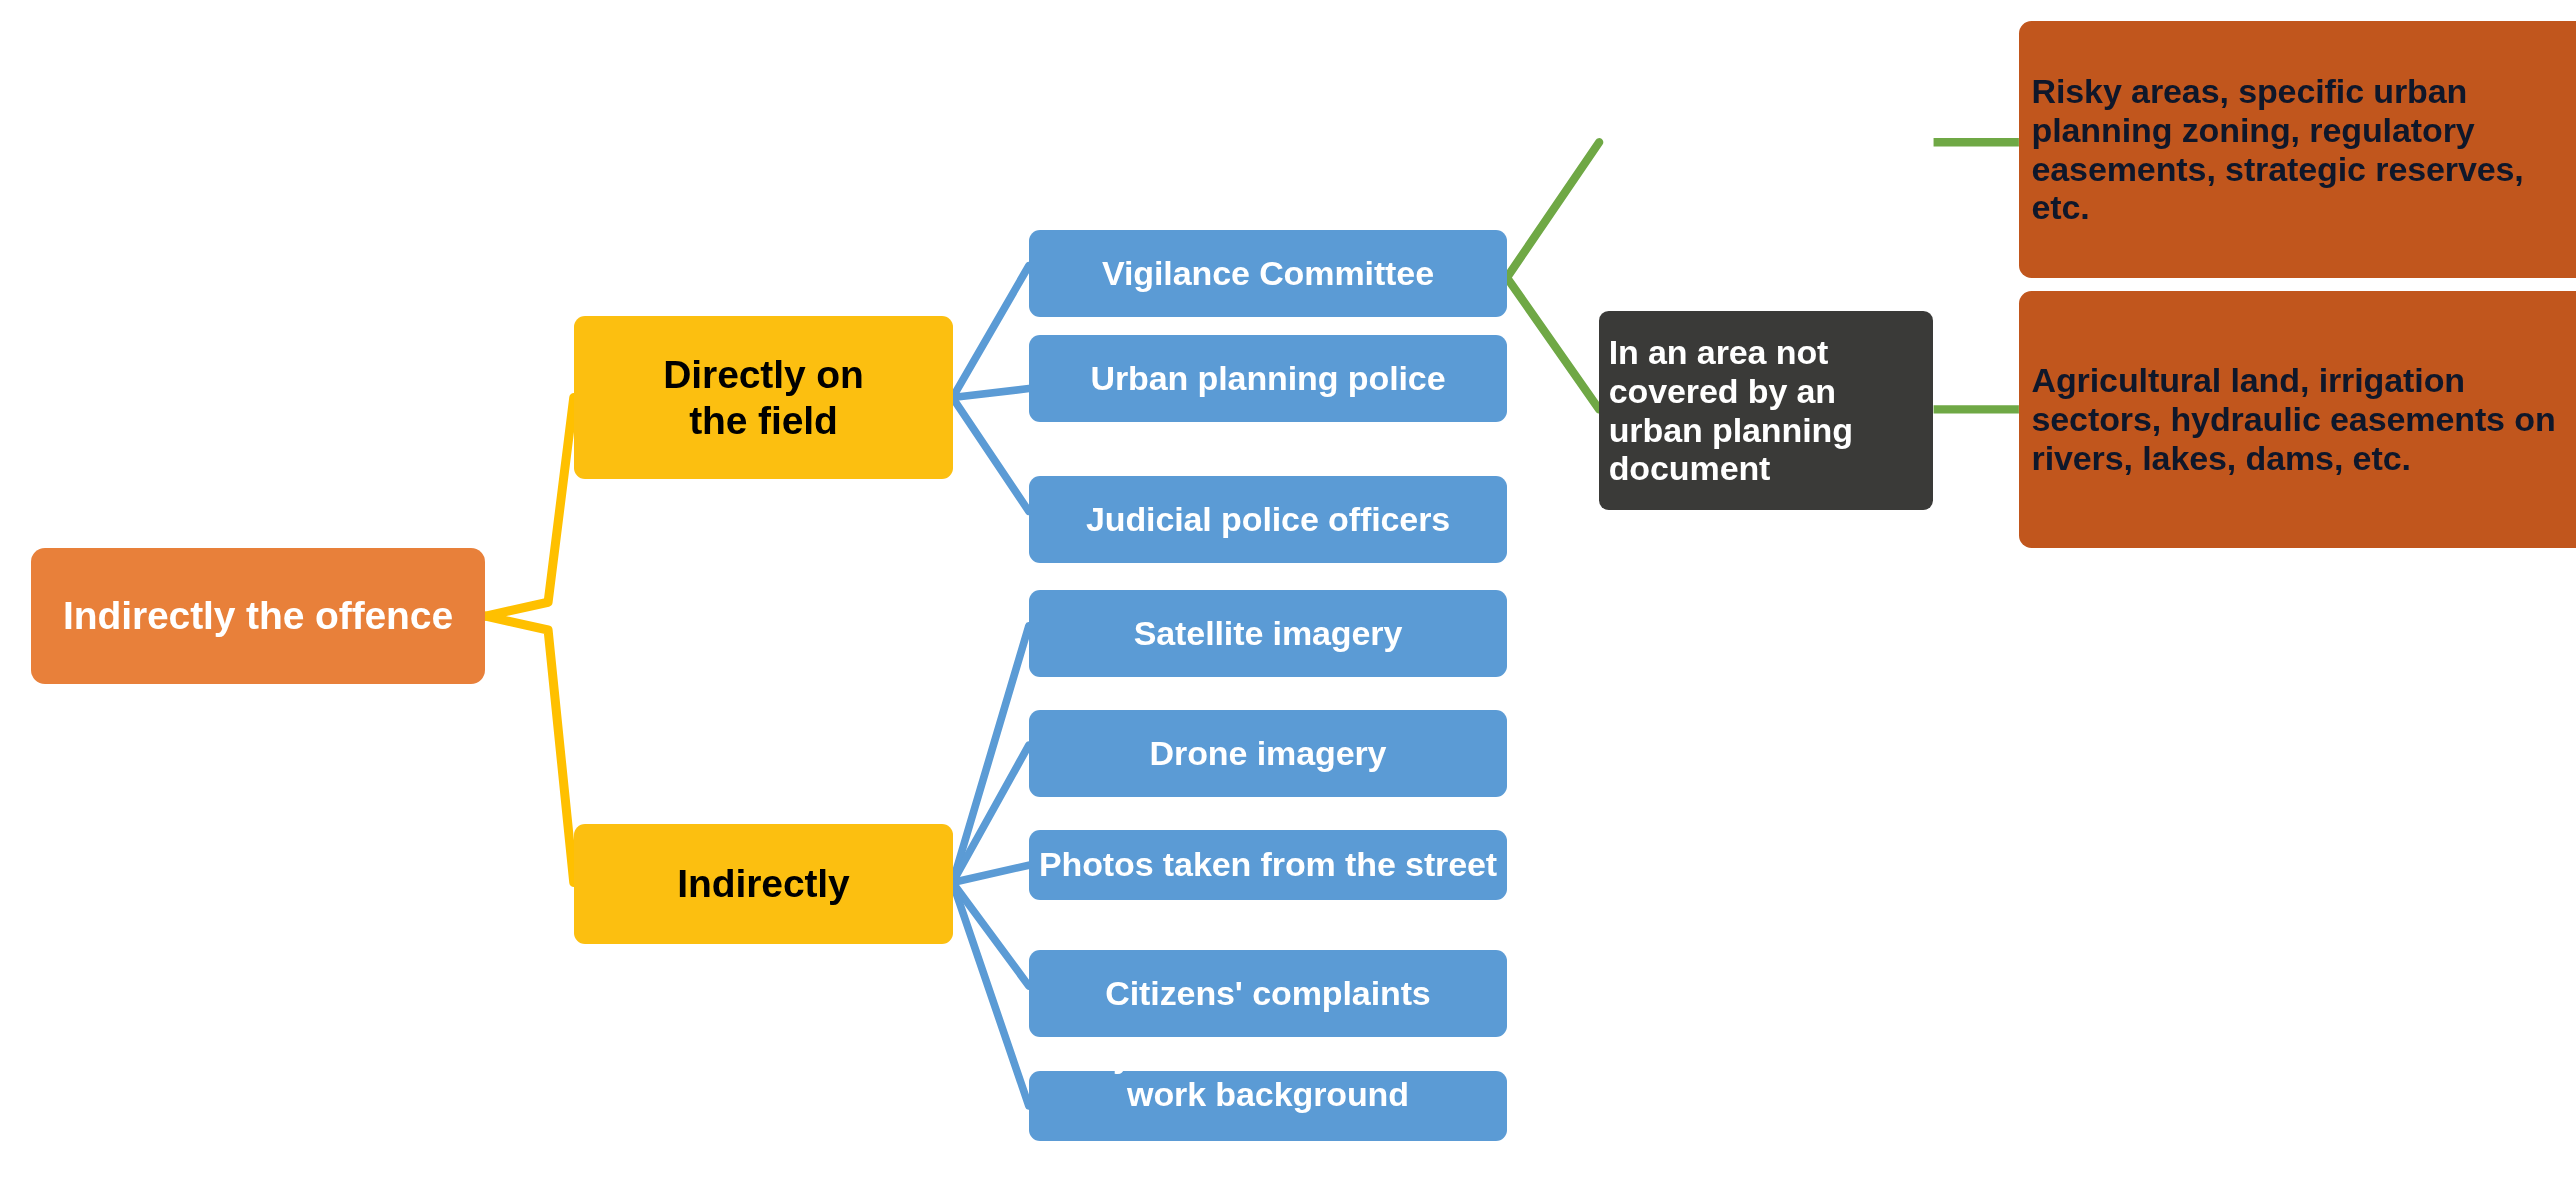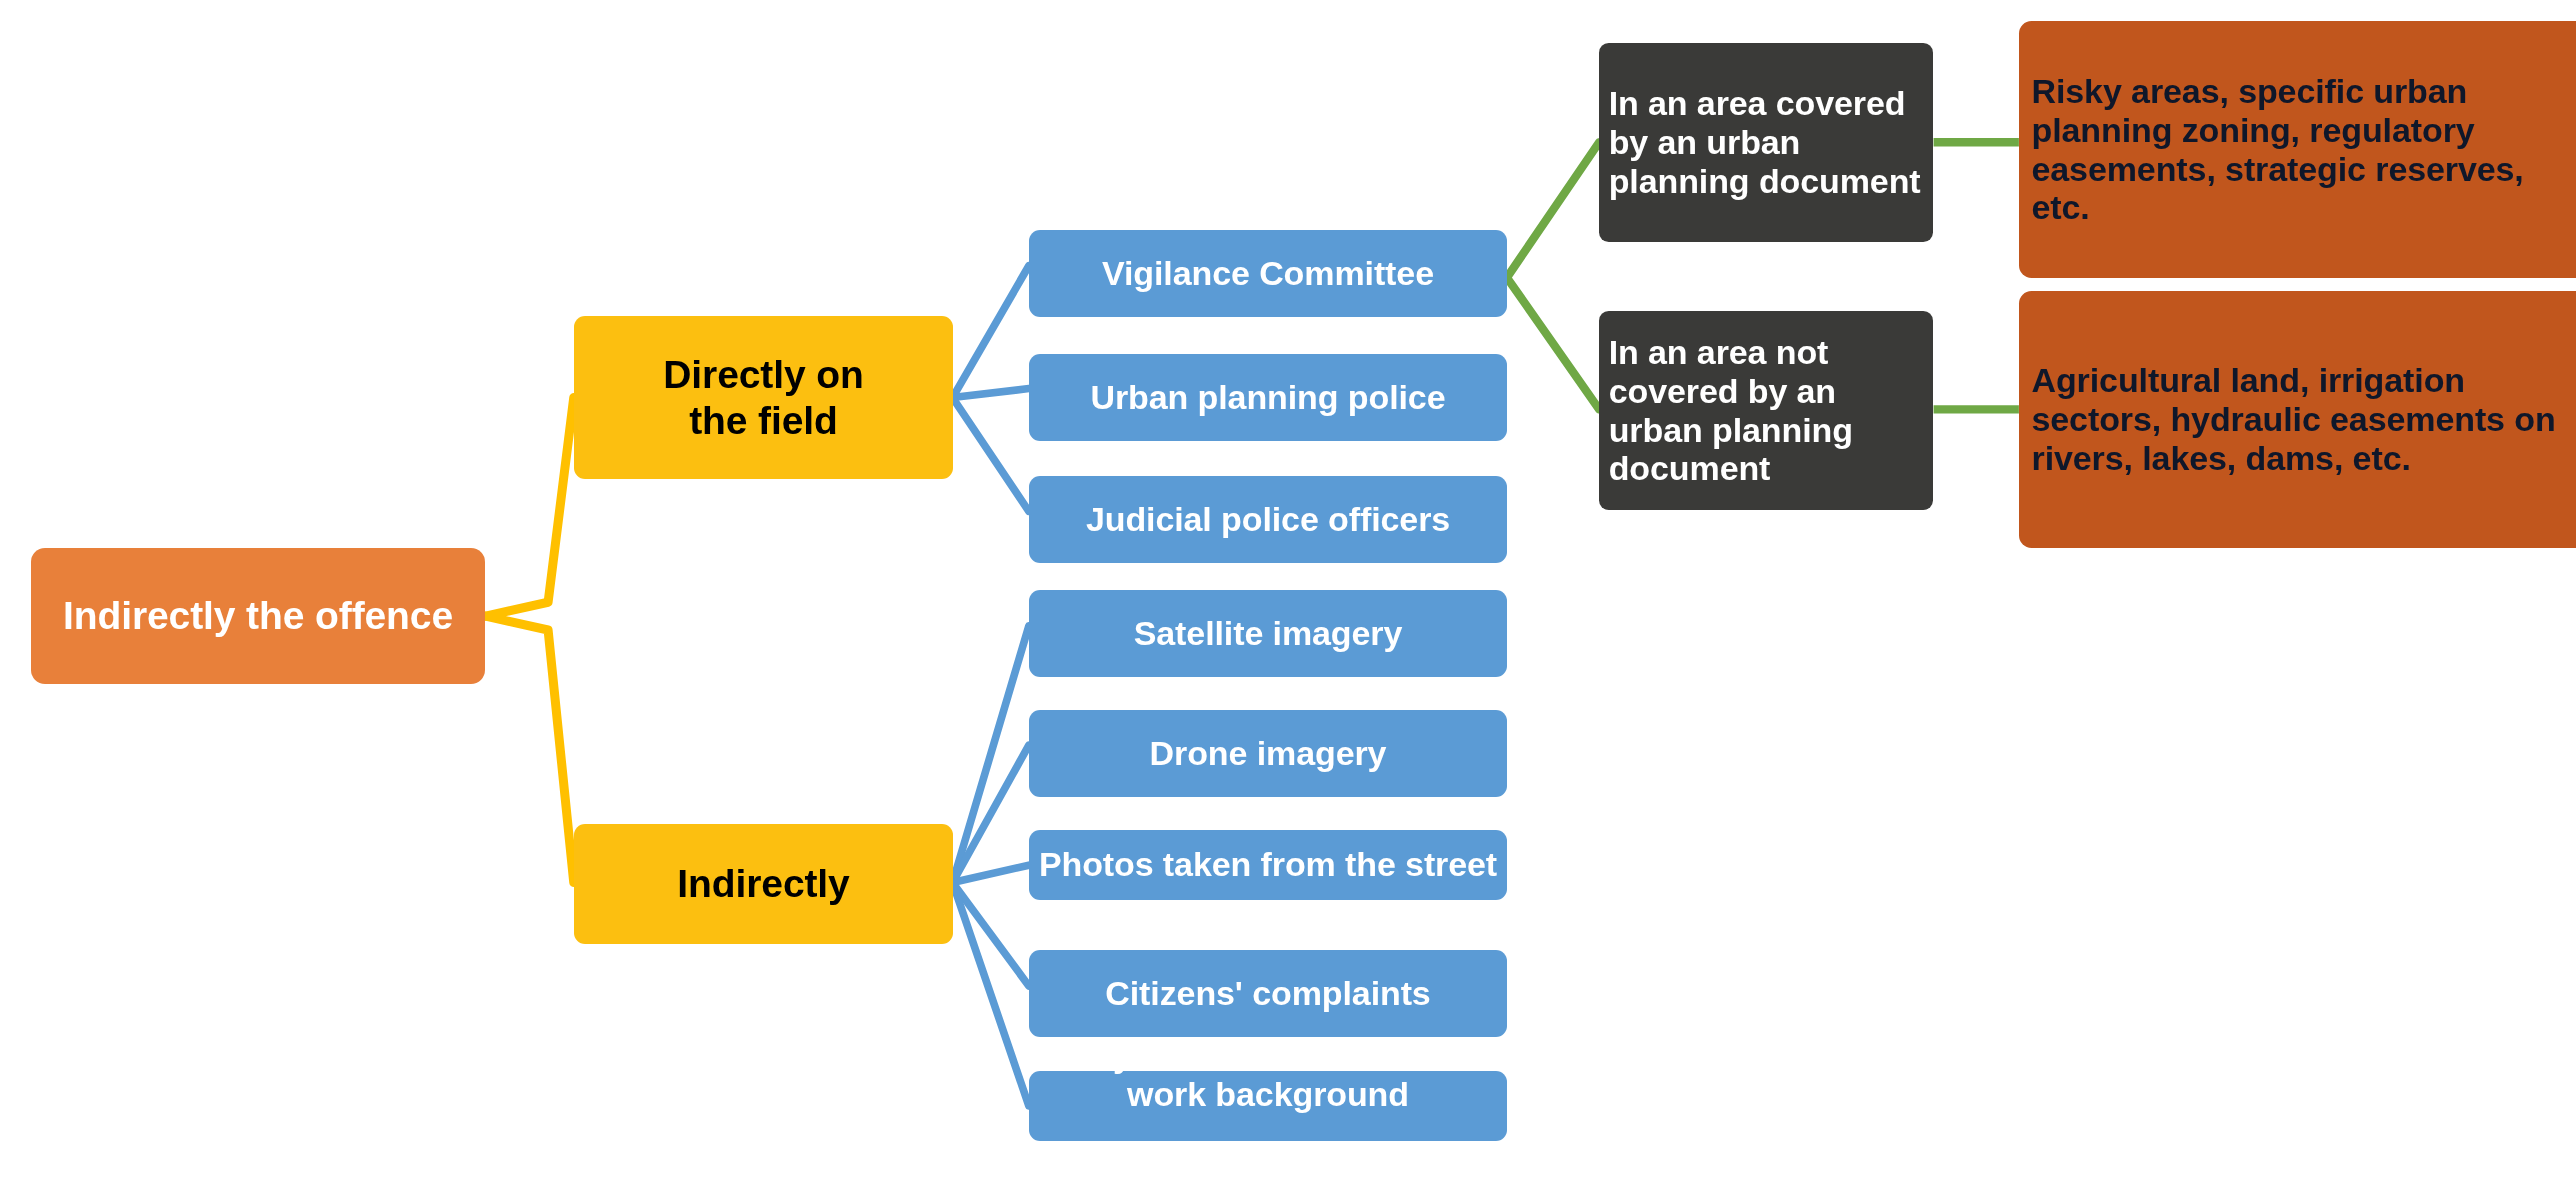--- a/index.html
+++ b/index.html
@@ -42,21 +42,21 @@
 
   
   .n-leaf{
     background:#5B9BD5;color:#ffffff;font-size:34px;border-radius:11px;
     width:478px;left:1029px;height:87px;
   }
   .n-leaf.two-line{height:70px;}
   .n-leaf.two-line span{line-height:1.15;}
 
   .n-l1{top:230px;}
-  .n-l2{top:354px;}
+  .n-l2{top:335px;}
   .n-l3{top:476px;}
   .n-l4{top:590px;}
   .n-l5{top:710px;}
   .n-l6{top:830px;}
   .n-l7{top:950px;}
   .n-l8{top:1071px;}
 
   
   .n-dark{
     background:#3A3A38;color:#ffffff;font-size:34px;
@@ -154,23 +154,20 @@
   <div class="node n-leaf n-l7">
     <span>Citizens' complaints</span>
   </div>
   <div class="node n-leaf n-l6 two-line">
     <span>Photos taken from the street</span>
   </div>
   <div class="node n-leaf n-l8 two-line">
     <span style="position: absolute; left: 0px; right: 0px; top: -35px; width: 100%;">Any reliable and credible work background</span>
   </div>
 
-  <div class="node n-dark n-d1">
-    <span>In an area covered by an urban planning document</span>
-  </div>
   <div class="node n-dark n-d2">
     <span>In an area not covered by an urban planning document</span>
   </div>
 
   <div class="node n-detail n-r1">
     <span>Risky areas, specific urban planning zoning, regulatory easements, strategic reserves, etc.</span>
   </div>
   <div class="node n-detail n-r2">
     <span>Agricultural land, irrigation sectors, hydraulic easements on rivers, lakes, dams, etc.</span>
   </div>

